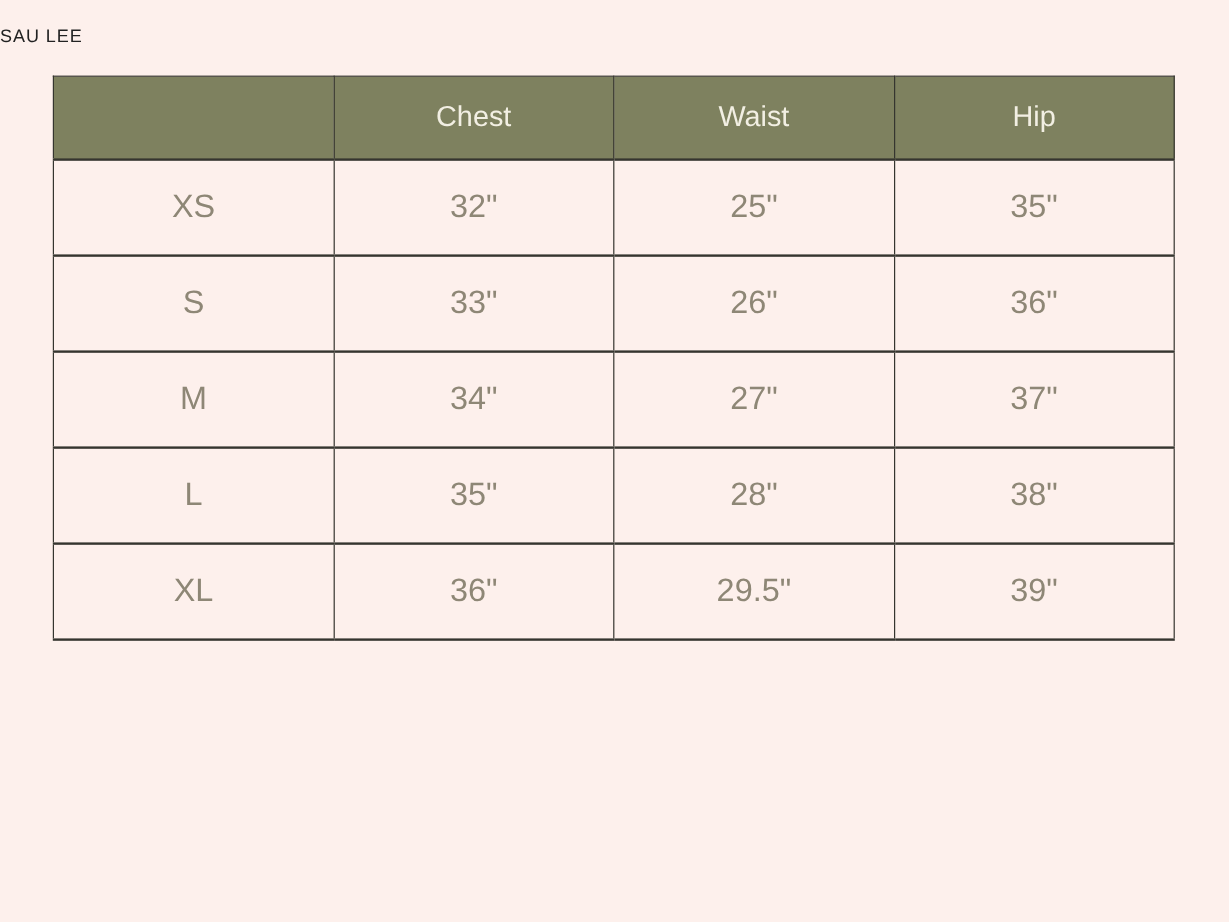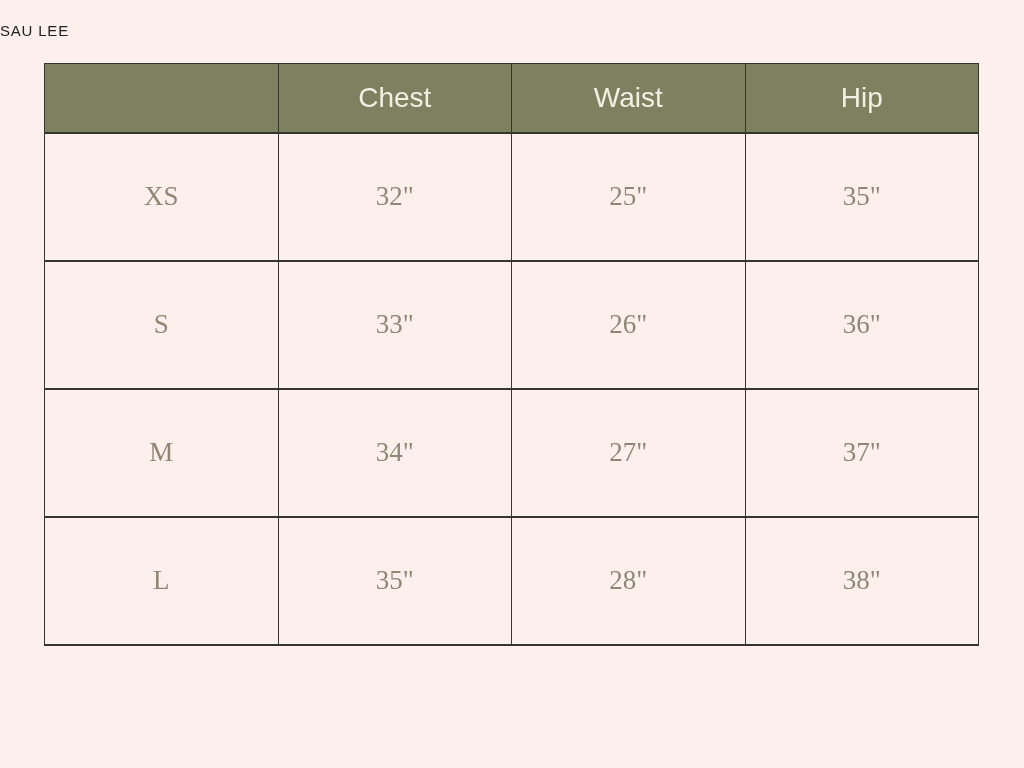--- a/index.html
+++ b/index.html
@@ -32,25 +32,25 @@
     margin:24px auto 0 44px;
   }
   table.size-chart th,
   table.size-chart td{
     border:1px solid var(--c-border);
     text-align:center;
     vertical-align:middle;
     font-weight:400;
   }
   table.size-chart thead tr{height:69px;}
-  table.size-chart tbody tr{height:128px;font-family:Liberation Serif, serif;}
+  table.size-chart tbody tr{height:80px;}
   table.size-chart thead th{
     background:var(--c-header-bg);
     color:var(--c-header-text);
-    font-size:28px;
+    font-size:24px;
     border-bottom:2px solid var(--c-border);
   }
   table.size-chart tbody th,
   table.size-chart tbody td{
     background:var(--c-page-bg);
     color:var(--c-cell-text);
     font-size:27px;
     border-bottom-width:2px;
   }
 </style>
@@ -86,14 +86,20 @@
       <td>34"</td>
       <td>27"</td>
       <td>37"</td>
     </tr>
     <tr>
       <th>L</th>
       <td>35"</td>
       <td>28"</td>
       <td>38"</td>
     </tr>
+    <tr>
+      <th>XL</th>
+      <td>36"</td>
+      <td>29.5"</td>
+      <td>39"</td>
+    </tr>
   </tbody>
 </table>
 
 </body></html>

